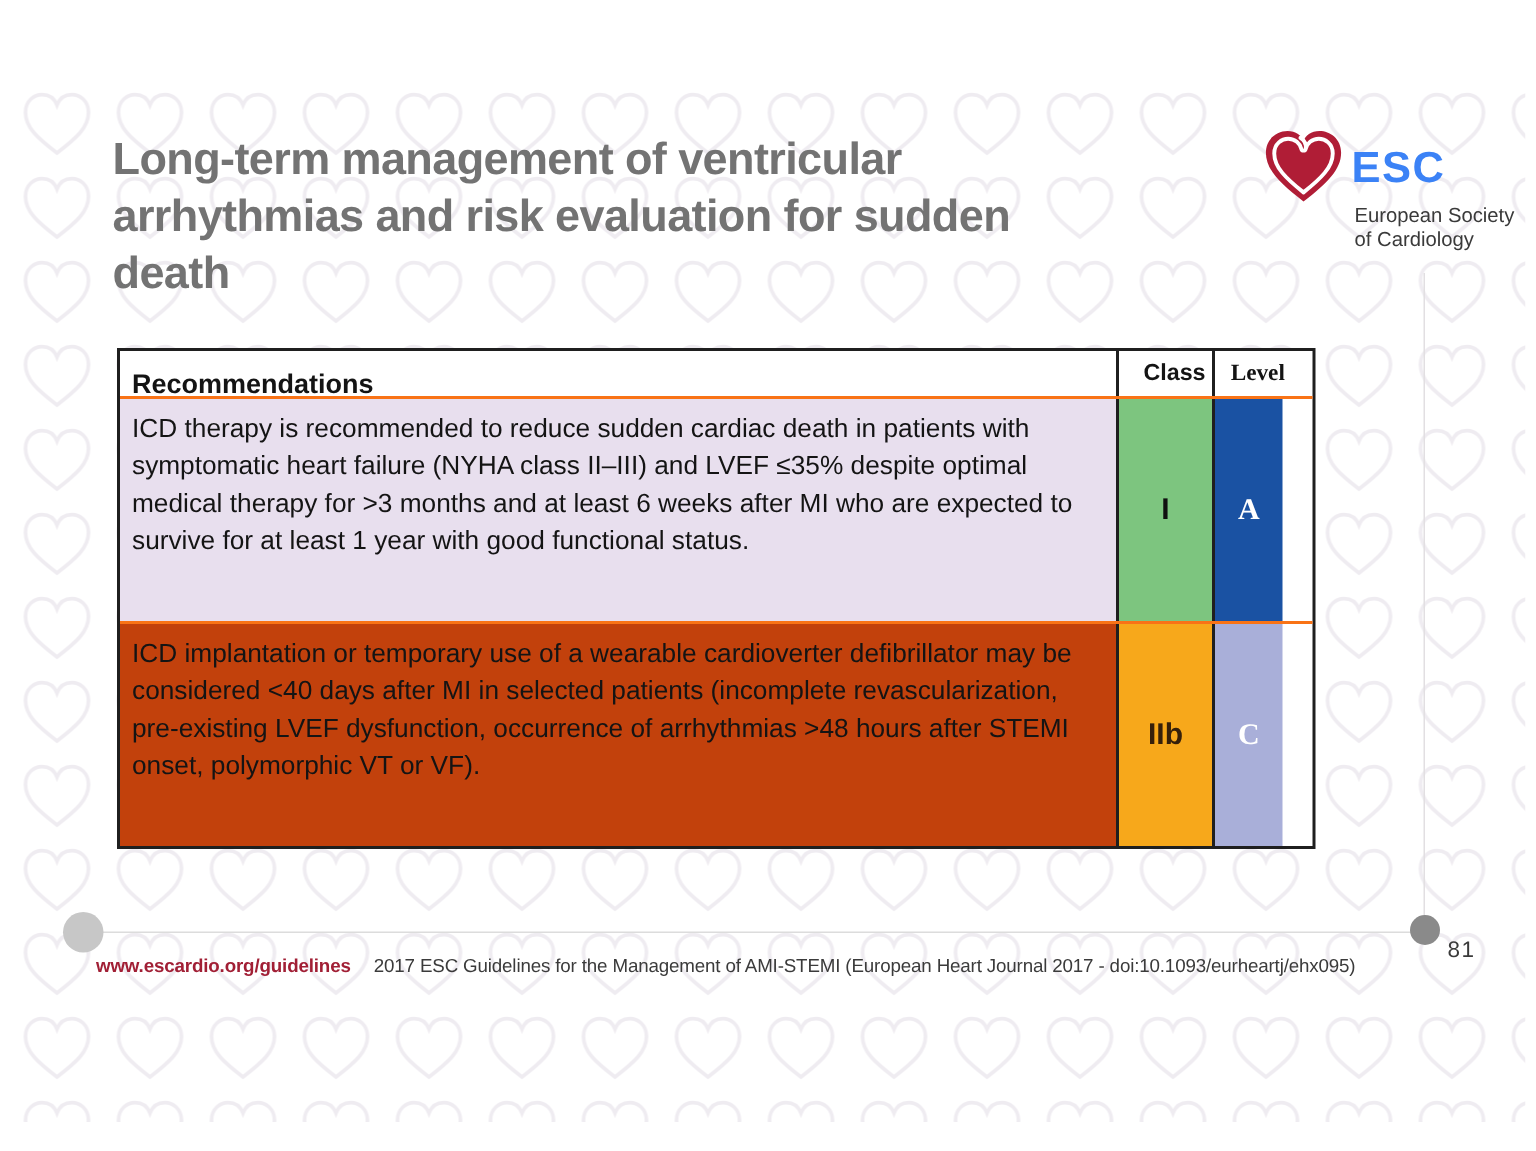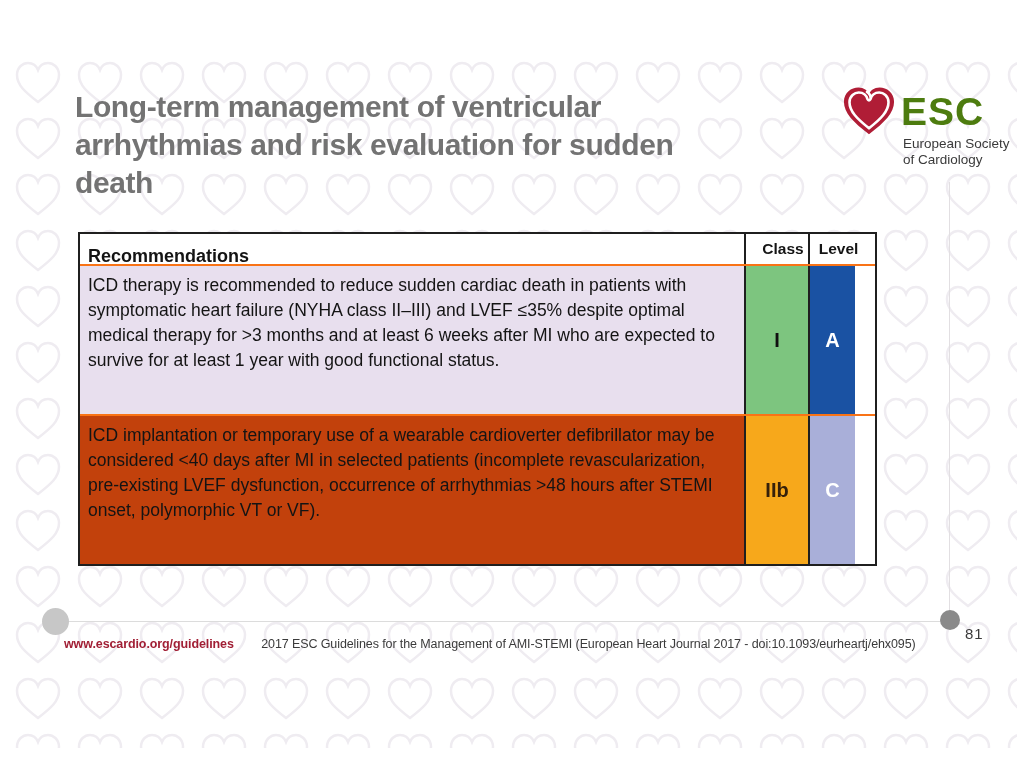--- a/index.html
+++ b/index.html
@@ -16,36 +16,36 @@
   .title{
     position:absolute;left:75px;top:88px;width:740px;
     color:#737373;font-weight:bold;font-size:30px;line-height:38px;
     letter-spacing:-0.4px;
   }
   .title span{display:block;}
 
   
   .logo{position:absolute;left:841px;top:86px;width:170px;}
   .logo-top{display:flex;align-items:center;}
-  .logo-acronym{font-size:39px;font-weight:bold;color:#4d7c0f;letter-spacing:1px;margin-left:4px;}
+  .logo-acronym{font-size:29px;font-weight:bold;color:#3b82f6;letter-spacing:1px;margin-left:4px;}
   .logo-society{margin-left:62px;margin-top:-2px;font-size:13.5px;color:#3a3a3a;line-height:16px;}
 
   
   .tbl{
     position:absolute;left:78px;top:232px;width:799px;
     border:2px solid #1f1f1f;box-sizing:border-box;background:#fff;
     font-size:17.5px;color:#141414;
   }
   .tr{display:flex;box-sizing:border-box;}
   .tr + .tr{border-top:2px solid #f97316;}
   .c-rec{width:664px;box-sizing:border-box;padding:18px 26px 4px 8px;}
   .c-class{width:64px;box-sizing:border-box;border-left:2px solid #1f1f1f;
     display:flex;align-items:center;justify-content:center;text-align:center;}
   .c-level{width:47px;box-sizing:border-box;border-left:2px solid #1f1f1f;
-    display:flex;align-items:center;justify-content:center;text-align:center;}
+    display:flex;align-items:center;justify-content:center;text-align:center;font-family:Liberation Serif, serif;}
   .hdr{height:30px;font-weight:bold;}
   .hdr .c-rec{font-size:18px;display:flex;align-items:center;}
   .hdr .c-class,.hdr .c-level{font-size:15.5px;padding-left:12px;}
   .row{height:150px;}
   .row .c-rec{line-height:25px;padding-top:7px;}
   .badge{font-weight:bold;font-size:20px;}
   .row0 .c-rec{background:#e8dfee;}
   .row0 .c-class{background:#7dc57f;color:#101010;}
   .row0 .c-level{background:#1a52a3;color:#ffffff;}
   .row1 .c-rec{background:#c2410c;}
@@ -56,21 +56,21 @@
   .v-rule{position:absolute;left:949px;top:182px;width:1px;height:438px;background:#e2dfe2;}
   .h-rule{position:absolute;left:55px;top:621px;width:895px;height:1px;background:#dcdcdc;}
   .dot-left{position:absolute;left:42px;top:608px;width:27px;height:27px;border-radius:50%;background:#c7c7c7;}
   .dot-right{position:absolute;left:940px;top:610px;width:20px;height:20px;border-radius:50%;background:#8a8a8a;}
   .page-num{position:absolute;left:965px;top:625px;width:40px;font-size:15px;color:#3a3a3a;letter-spacing:1px;}
 
   .footer{
     position:absolute;left:64px;top:637px;width:910px;
     font-size:12.5px;color:#3b3b3b;white-space:nowrap;letter-spacing:-0.1px;
   }
-  .footer .link{font-weight:bold;color:#a11f35;margin-right:24px;}
+  .footer .link{font-weight:bold;color:#a11f35;margin-right:12px;}
 </style>
 </head>
 <body>
 
 <div class="canvas">
 
   <svg class="watermark" width="1010" height="692">
     <defs>
       <pattern id="hw" width="62" height="56" patternUnits="userSpaceOnUse">
         <path d="M31 46 C18 36 10 29 10 19 C10 11 16 7 21 7 C26 7 29.5 10 31 14 C32.5 10 36 7 41 7 C46 7 52 11 52 19 C52 29 44 36 31 46Z" fill="none" stroke="#efecf1" stroke-width="2.5"></path>

